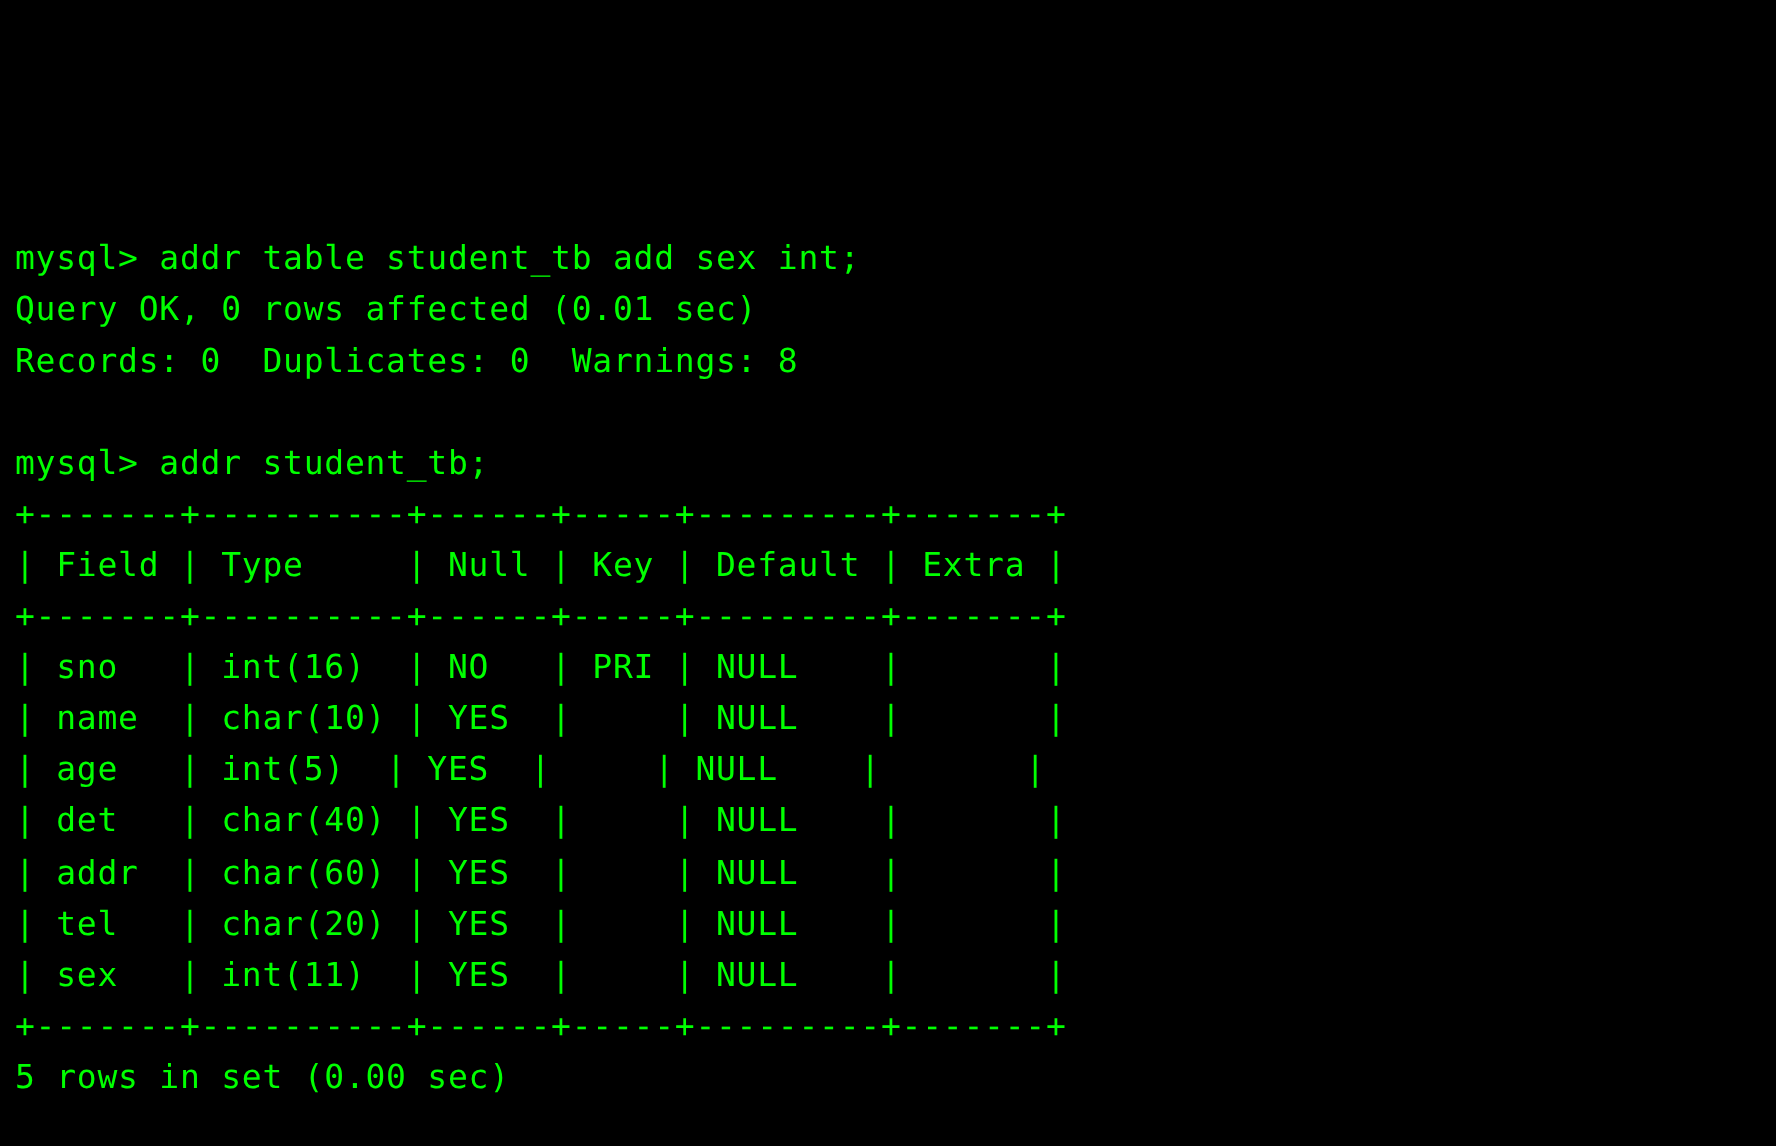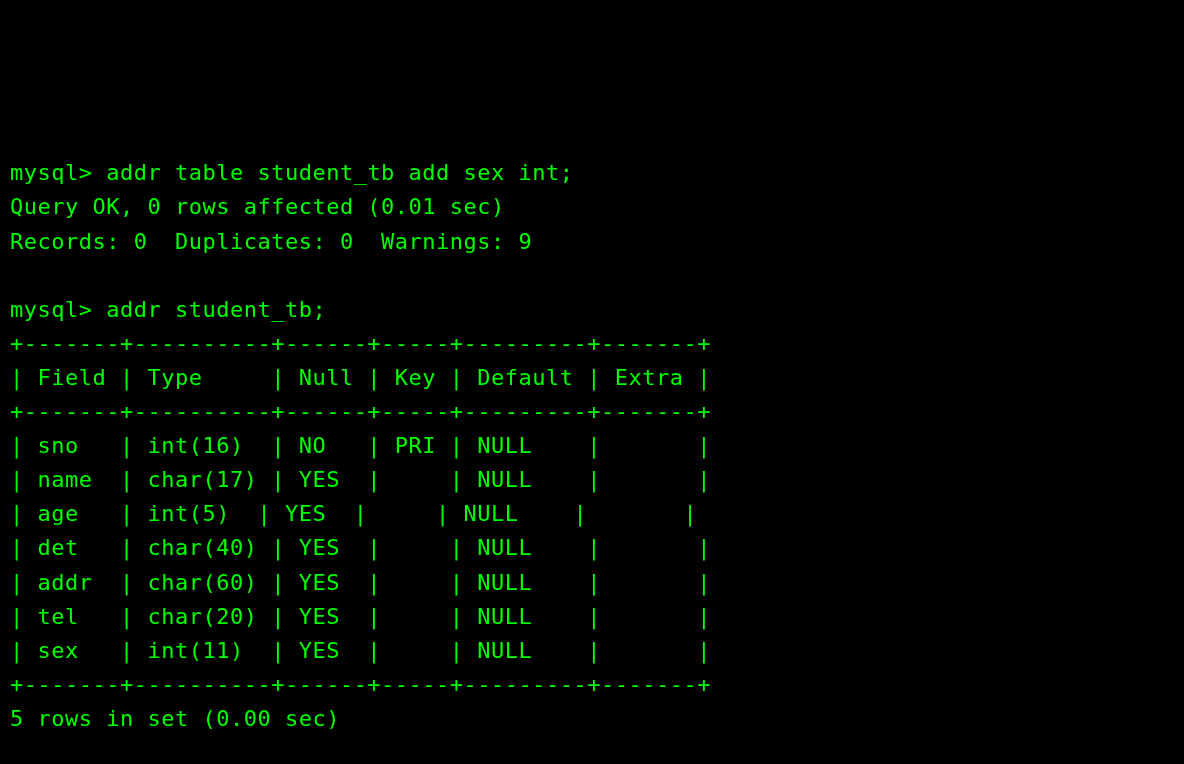--- a/index.html
+++ b/index.html
@@ -17,28 +17,28 @@
       color: #00ff00;
     }
   </style>
 </head>
 <body>
 
 
 
 <div class="terminal"><span>mysql&gt; </span><span>addr table student_tb add sex int;</span>
 <span>Query OK, 0 rows affected (0.01 sec)</span>
-<span>Records: 0  Duplicates: 0  Warnings: 9</span>
+<span>Records: 0  Duplicates: 0  Warnings: 8</span>
 
 <span>mysql&gt; </span><span>addr student_tb;</span>
 <span>+-------+----------+------+-----+---------+-------+</span>
 <span>| Field | Type     | Null | Key | Default | Extra |</span>
 <span>+-------+----------+------+-----+---------+-------+</span>
 <span>| sno   | int(16)  | NO   | PRI | NULL    |       |</span>
-<span>| name  | char(17) | YES  |     | NULL    |       |</span>
+<span>| name  | char(10) | YES  |     | NULL    |       |</span>
 <span>| age   | int(5)  | YES  |     | NULL    |       |</span>
 <span>| det   | char(40) | YES  |     | NULL    |       |</span>
 <span>| addr  | char(60) | YES  |     | NULL    |       |</span>
 <span>| tel   | char(20) | YES  |     | NULL    |       |</span>
 <span>| sex   | int(11)  | YES  |     | NULL    |       |</span>
 <span>+-------+----------+------+-----+---------+-------+</span>
 <span>5 rows in set (0.00 sec)</span></div>
 
 
 

